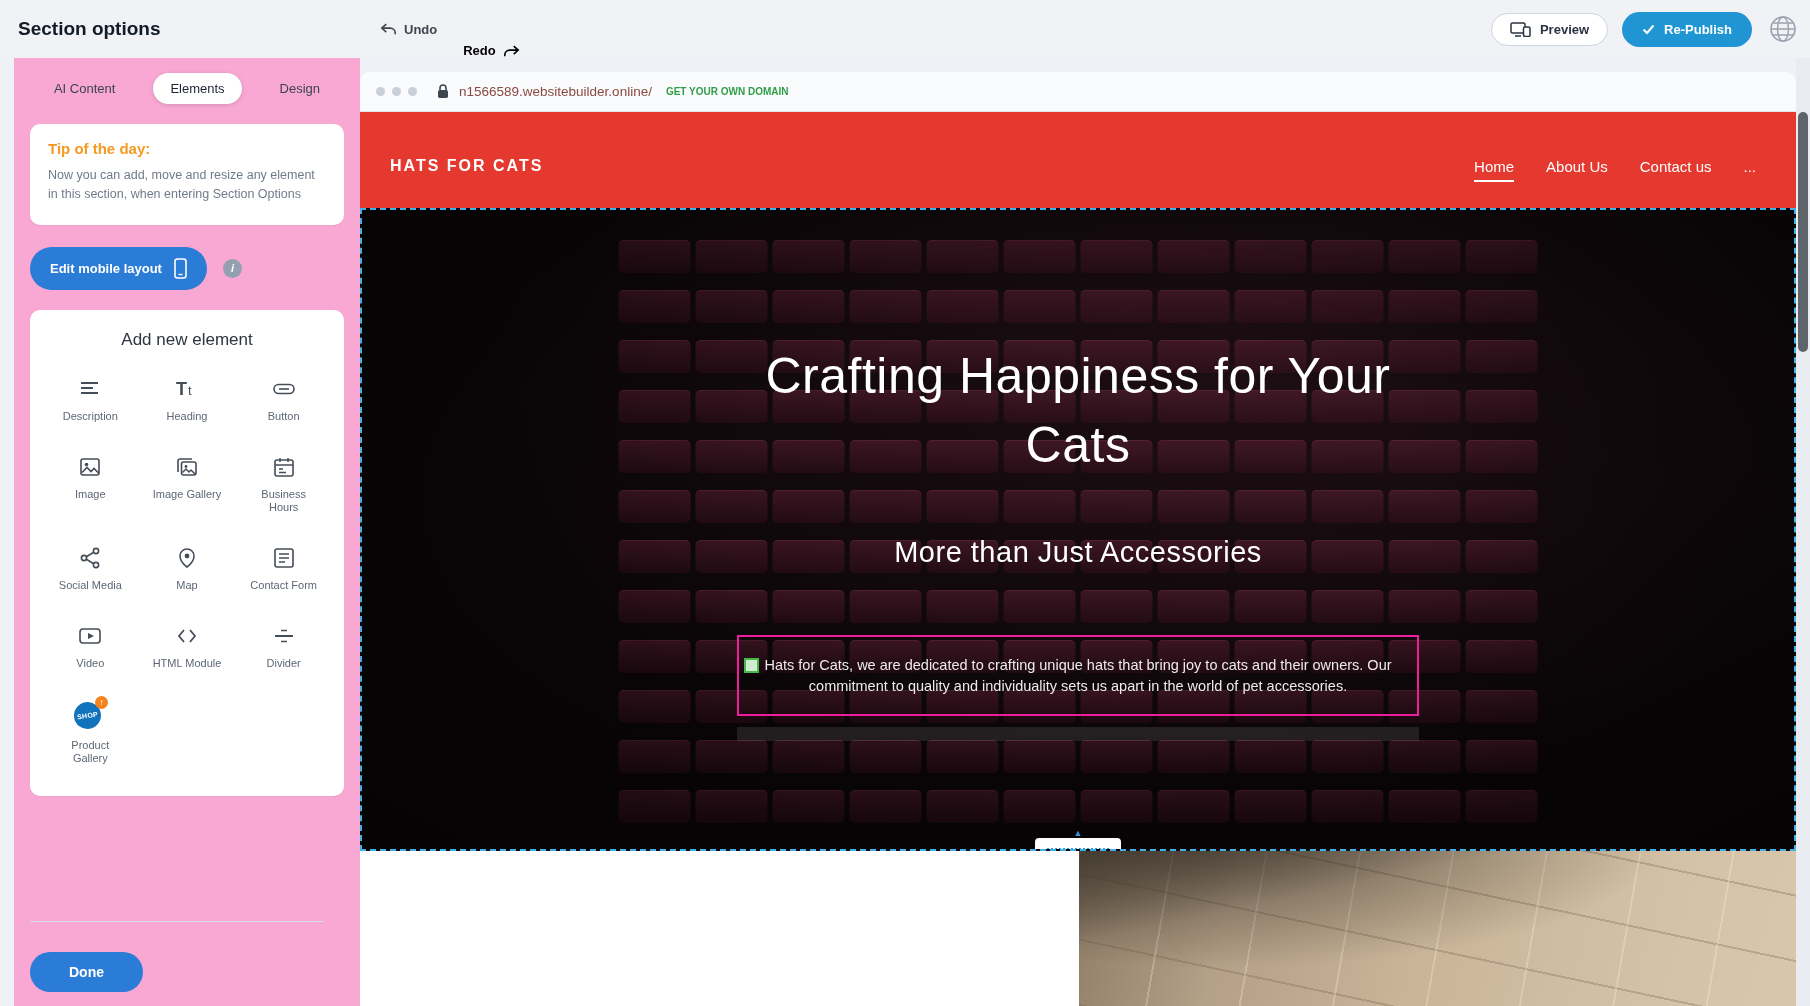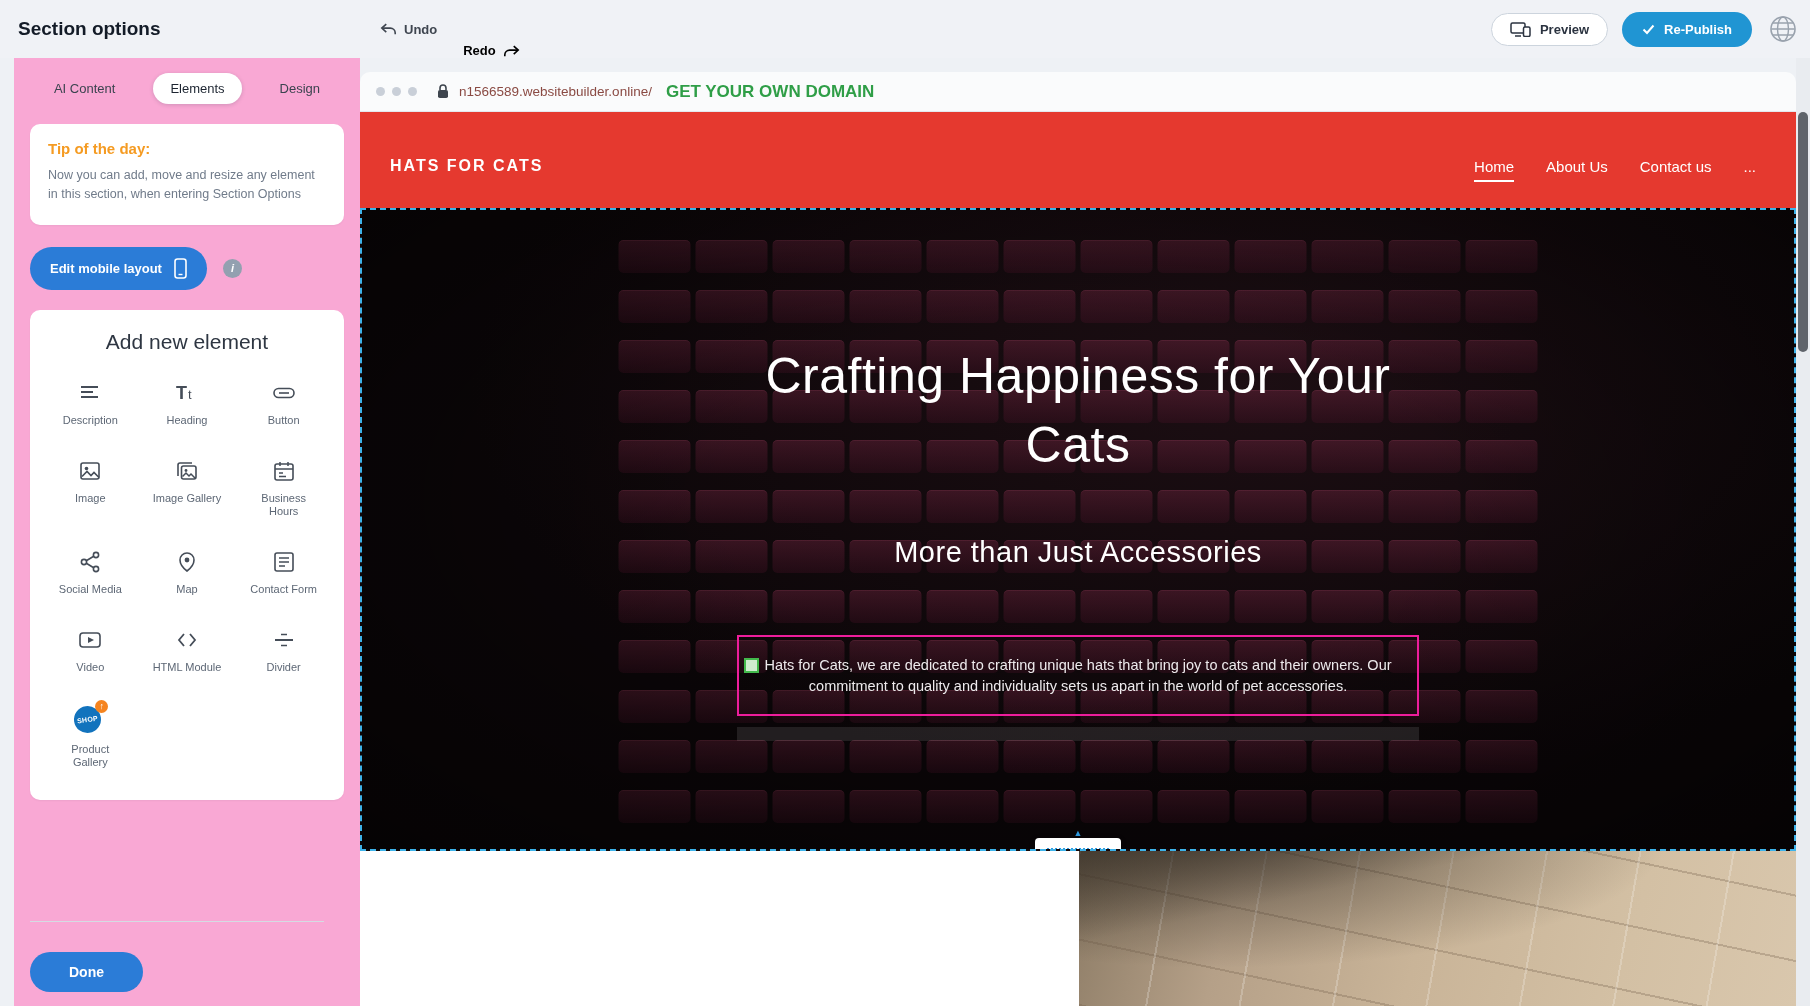--- a/index.html
+++ b/index.html
@@ -35,21 +35,21 @@
     box-shadow:0 1px 2px rgba(25,40,60,.05); }
   .tip-title { color:#f59b22; font-size:15px; font-weight:bold; margin-bottom:9px; }
   .tip-body { color:#707b8a; font-size:12.5px; line-height:1.55; }
   .mobile-row { display:flex; align-items:center; gap:16px; margin:22px 16px 0; }
   .edit-mobile-btn { display:flex; align-items:center; gap:12px; background:#2b7cd7; color:#fff;
     border-radius:22px; padding:11px 20px; font-size:13px; font-weight:bold;text-align:center; }
   .info-icon { width:19px; height:19px; border-radius:50%; background:#93a0b0; color:#fff;
     font-size:11px; font-weight:bold; font-style:italic; display:flex; align-items:center; justify-content:center; }
   .element-card { background:#fff; border-radius:10px; margin:20px 16px 0; padding:20px 12px 30px;
     box-shadow:0 1px 2px rgba(25,40,60,.05); }
-  .card-title { text-align:center; font-size:21px; color:#2e3642; margin-bottom:26px; }
+  .card-title { text-align:center; font-size:17px; color:#2e3642; margin-bottom:26px; }
   .element-grid { display:grid; grid-template-columns:repeat(3,1fr); row-gap:30px; }
   .element-item { display:flex; flex-direction:column; align-items:center; gap:8px; cursor:pointer; }
   .el-icon { color:#454d58; height:26px; display:flex; align-items:center; }
   .el-label { font-size:11px; color:#5d6775; text-align:center; max-width:74px; line-height:1.25; }
   .shop-logo { position:relative; width:32px; height:28px; }
   .shop-circle { width:27px; height:27px; border-radius:50%; background:#1273bd; color:#fff;
     display:flex; align-items:center; justify-content:center; font-size:7px; font-weight:bold;
     transform:rotate(-8deg); letter-spacing:.3px; }
   .shop-badge { position:absolute; top:-6px; right:-2px; width:13px; height:13px; border-radius:50%;
     background:#f5841f; color:#fff; font-size:9px; display:flex; align-items:center; justify-content:center; }
@@ -59,21 +59,21 @@
 
   
   .main { position:absolute; top:58px; left:349px; right:14px; bottom:0;margin-left:11px; }
   .browser-bar { position:absolute; top:14px; left:0; right:0; height:40px; background:#fafbfc;
     border-radius:10px 10px 0 0; border-bottom:1px solid #e4e8ed;
     display:flex; align-items:center; padding:0 16px; }
   .window-dots { display:flex; gap:7px; }
   .dot { width:9px; height:9px; border-radius:50%; background:#c9cfd8; }
   .lock { margin-left:20px; color:#3e454e; display:flex; }
   .url { margin-left:10px; font-size:13.5px; color:#8a4a43; }
-  .domain-link { margin-left:14px; font-size:17px; font-weight:bold; color:#2f9e47; cursor:pointer; }
+  .domain-link { margin-left:14px; font-size:10px; font-weight:bold; color:#2f9e47; cursor:pointer; }
 
   .website { position:absolute; top:54px; left:0; right:0; bottom:0; background:#fff; overflow:hidden; }
   .site-header { height:96px; background:#e5392f; display:flex; align-items:center; padding:12px 40px 0 30px; }
   .logo { color:#fff; font-size:16px; font-weight:bold; letter-spacing:2px; cursor:pointer; }
   .site-nav { margin-left:auto; display:flex; align-items:center; gap:32px; }
   .nav-item { color:#fff; font-size:15px; cursor:pointer; position:relative; }
   .nav-item.active::after { content:""; position:absolute; left:0; right:0; bottom:-7px; height:2px; background:#fff; }
 
   .hero { position:relative; height:643px; overflow:hidden;
     background:radial-gradient(ellipse at 62% 28%, #1c0e13 0%, #0b0608 62%);

